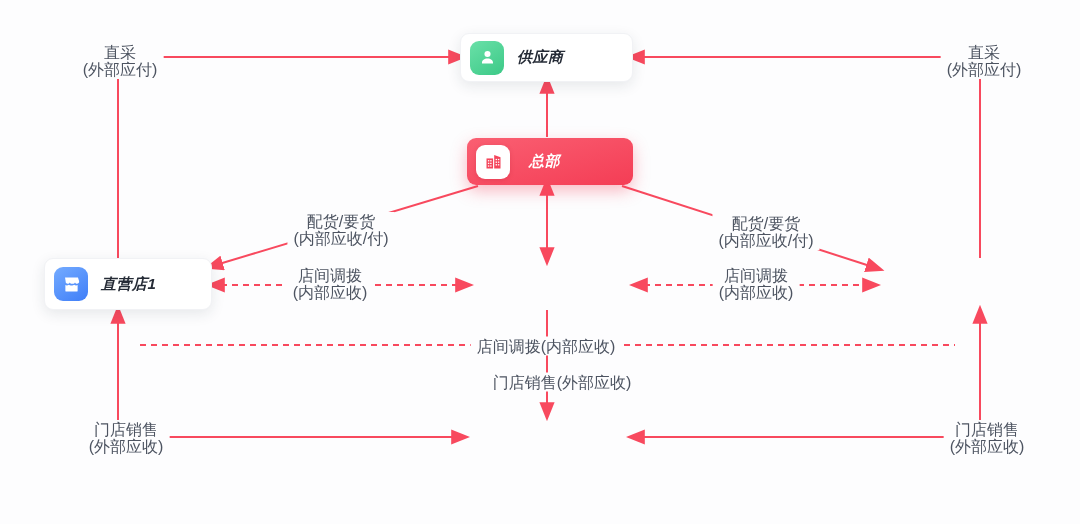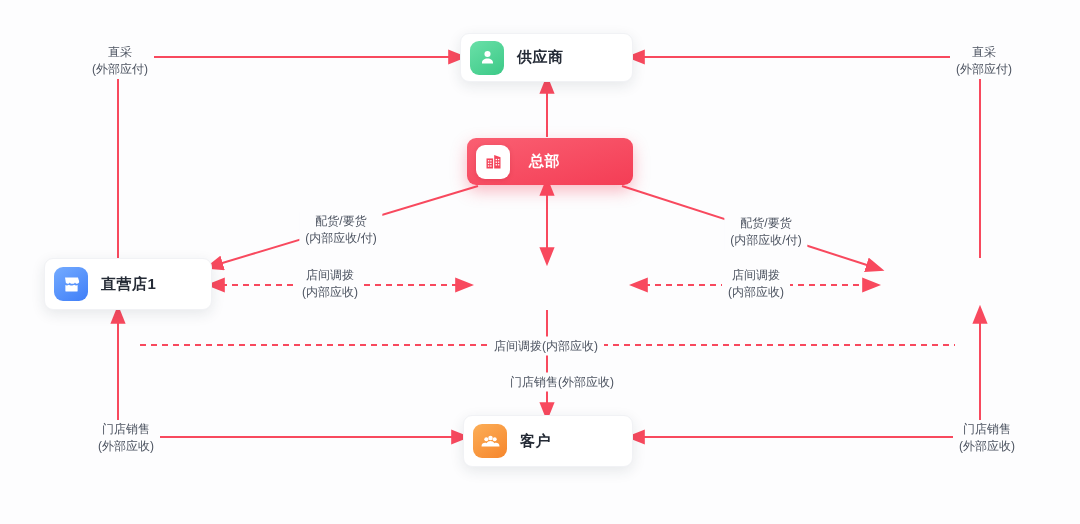--- a/index.html
+++ b/index.html
@@ -21,25 +21,25 @@
   .tile{
     width:34px;height:34px;border-radius:9px;flex:0 0 auto;
     display:flex;align-items:center;justify-content:center;
   }
   .tile svg{width:21px;height:21px;display:block;}
   .tile-green{background:linear-gradient(145deg,#6ae0a8,#3cc987);}
   .tile-blue{background:linear-gradient(145deg,#74abff,#3f7ef8);}
   .tile-cyan{background:linear-gradient(145deg,#5cd6f6,#1eb5ea);}
   .tile-orange{background:linear-gradient(145deg,#fcae57,#f6862c);}
   .tile-white{background:#ffffff;box-shadow:0 1px 4px rgba(180,30,50,.25);}
-  .nlabel{font-size:15px;font-weight:700;color:#252b36;letter-spacing:.5px;}
+  .nlabel{font-size:15px;font-weight:700;color:#252b36;letter-spacing:.5px;font-style:italic;}
   .node-hq .nlabel{color:#ffffff;}
   .elabel{
     position:absolute;transform:translate(-50%,-50%);
-    background:#fdfdfe;color:#4d5461;font-size:12px;line-height:17px;
+    background:#fdfdfe;color:#4d5461;font-size:16px;line-height:17px;
     text-align:center;padding:1px 6px;white-space:nowrap;
   }
 </style>
 </head>
 <body>
 
 <div class="canvas">
 
   <svg class="wires" width="1080" height="524" viewBox="0 0 1080 524">
     <defs>
@@ -156,25 +156,14 @@
       <svg viewBox="0 0 24 24" fill="#ffffff">
         <path d="M4.6 4h14.8l1.3 4.3c.3 1.5-.9 2.9-2.4 2.9-1 0-1.9-.6-2.3-1.5-.4.9-1.3 1.5-2.3 1.5h-1.4c-1 0-1.9-.6-2.3-1.5-.4.9-1.3 1.5-2.3 1.5-1.5 0-2.7-1.4-2.4-2.9L4.6 4z"></path>
         <path d="M5 12.7V19a1 1 0 0 0 1 1h12a1 1 0 0 0 1-1v-6.3c-.5.2-1 .3-1.7.3-.8 0-1.6-.3-2.3-.8-.6.5-1.4.8-2.3.8h-1.4c-.9 0-1.7-.3-2.3-.8-.7.5-1.5.8-2.3.8-.7 0-1.2-.1-1.7-.3z"></path>
       </svg>
     </span>
     <span class="nlabel">直营店1</span>
   </div>
 
 
 
-  <div class="node" style="left:463px;top:415px;width:170px;height:52px">
-    <span class="tile tile-orange">
-      <svg viewBox="0 0 24 24" fill="#ffffff">
-        <circle cx="7.2" cy="9.4" r="2.3"></circle>
-          <circle cx="16.8" cy="9.4" r="2.3"></circle>
-          <circle cx="12" cy="8" r="2.6"></circle>
-        <path d="M12 11.4c-1.9 0-3.6 1-4.3 2.5-.6-.3-1.2-.4-1.9-.4-2.2 0-4 1.5-4 3.3v1h20.4v-1c0-1.8-1.8-3.3-4-3.3-.7 0-1.3.1-1.9.4-.7-1.5-2.4-2.5-4.3-2.5z"></path>
-      </svg>
-    </span>
-    <span class="nlabel">客户</span>
-  </div>
 
 </div>
 
 </body></html>

